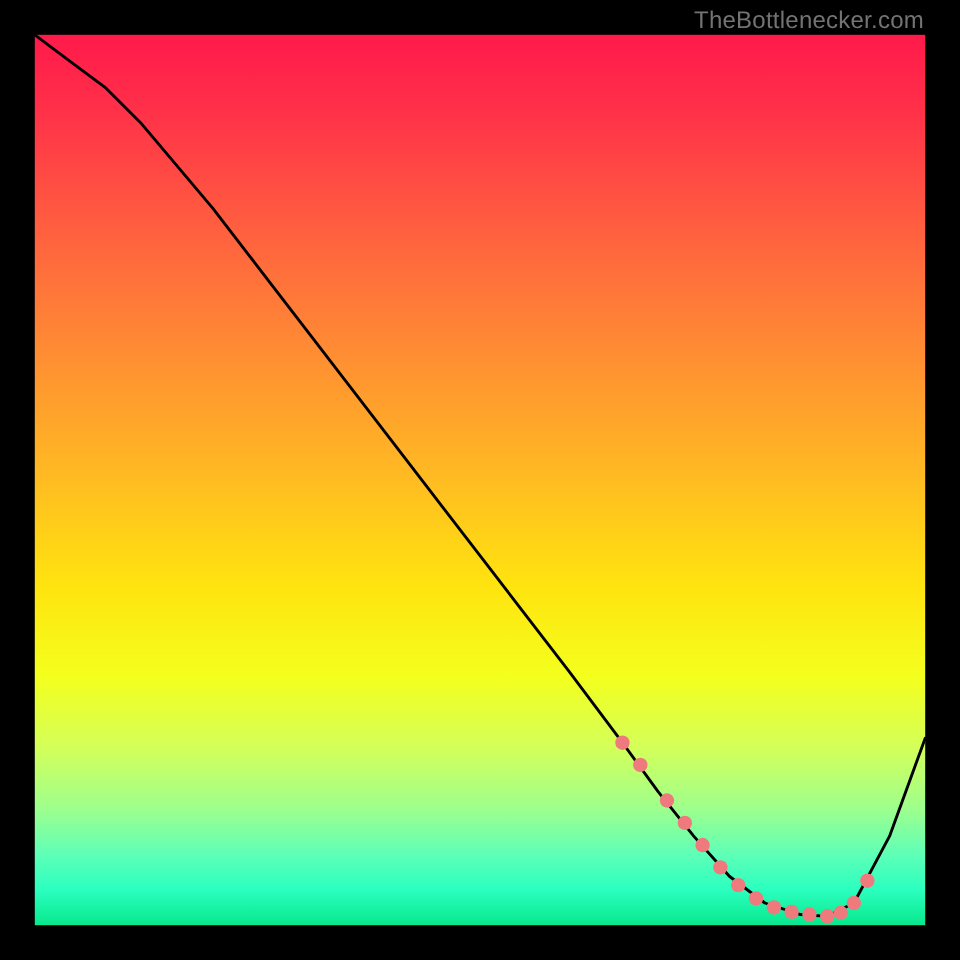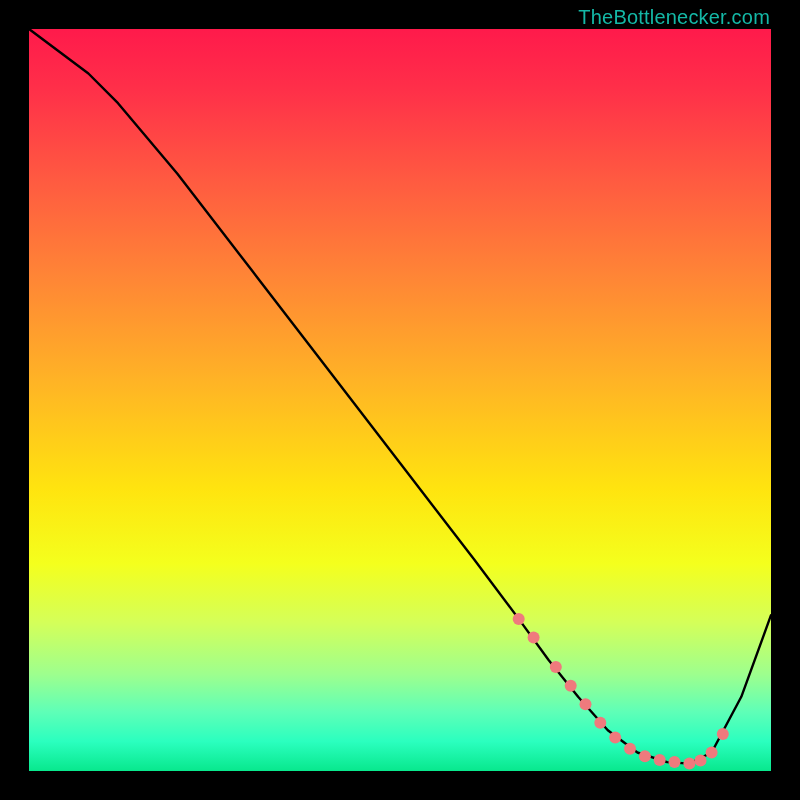--- a/index.html
+++ b/index.html
@@ -37,21 +37,21 @@
       #9dff8e 87%,
       #5fffb7 92%,
       #2bffbf 96%,
       #08e88d 100%
     );
   }
   .credit {
     position: absolute;
     top: 6px;
     right: 30px;
-    color: #14b8a6;
+    color: #737373;
     font-size: 20px;
     letter-spacing: 0.2px;
   }
   svg.curve {
     position: absolute;
     left: 0;
     top: 0;
     width: 742px;
     height: 742px;
     overflow: visible;

